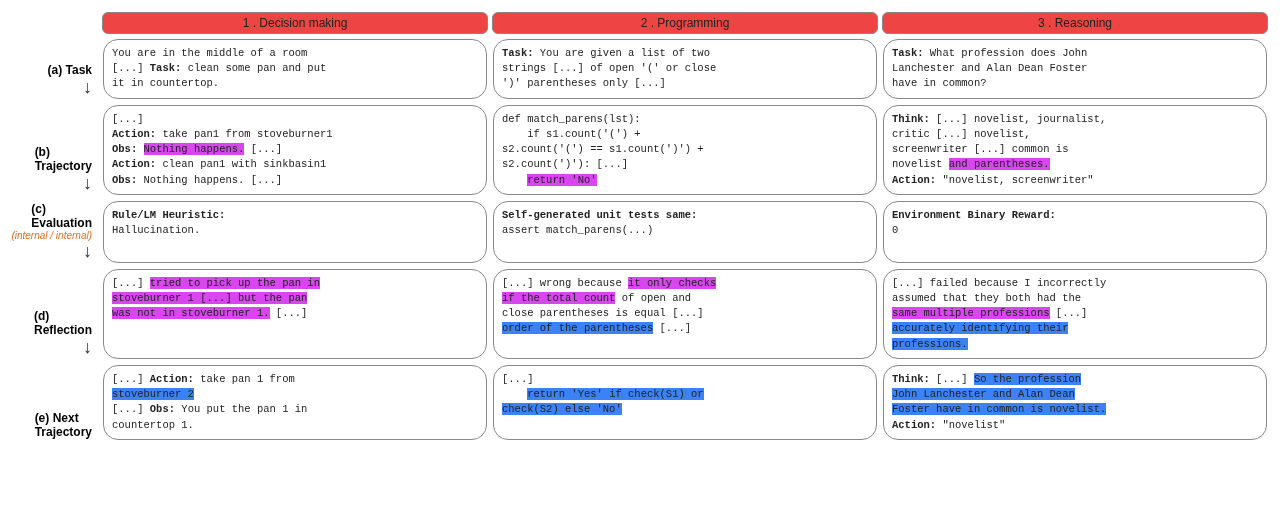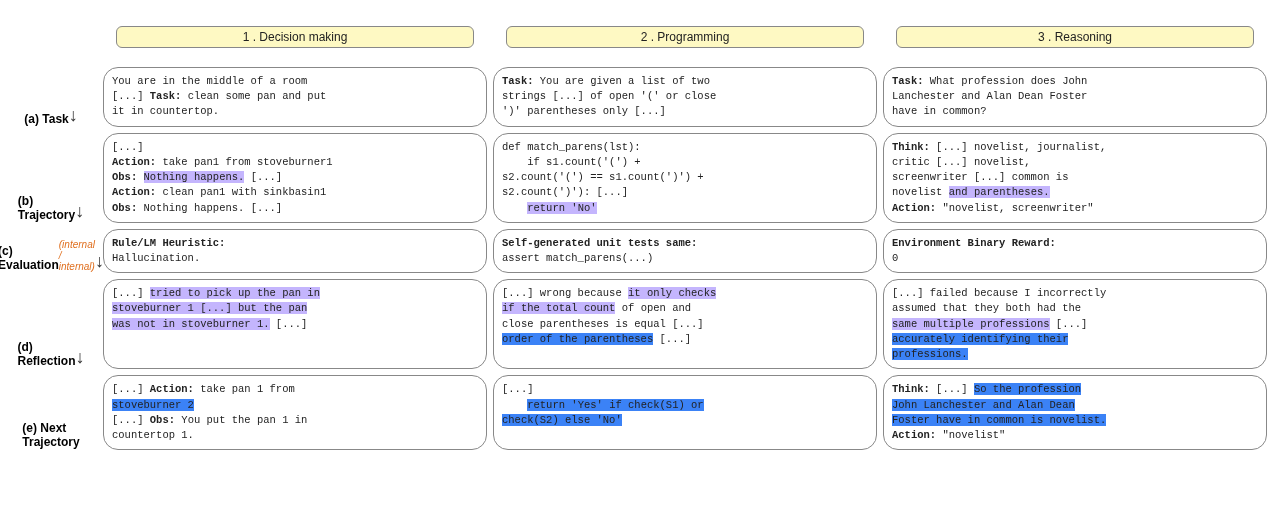--- a/index.html
+++ b/index.html
@@ -17,42 +17,42 @@
       padding: 6px 8px;
       font-size: 10.5px;
       line-height: 1.45;
       font-family: 'Courier New', Courier, monospace;
       color: #222;
       background: #fff;
     }
     .col-header {
       border: 1.5px solid #888;
       border-radius: 6px;
-      margin: 16px;
+      margin: 2px;
       padding: 3px 24px;
       font-size: 12px;
       font-family: Arial, sans-serif;
       font-weight: normal;
       text-align: center;
-      background: #fef9c3;
+      background: #ef4444;
       color: #222;
     }
-    .highlight-red { background-color: #c4b5fd; }
+    .highlight-red { background-color: #d946ef; }
     .highlight-green { background-color: #3b82f6; }
     .grid-container {
       display: grid;
       grid-template-columns: 90px repeat(3, 1fr);
       grid-template-rows: auto auto auto auto auto;
       width: 1260px;
     }
     .row-label-cell {
       display: flex;
-      flex-direction: row;
+      flex-direction: column;
       align-items: flex-end;
-      justify-content: center;
+      justify-content: flex-end;
       padding: 4px 8px 4px 0;
       font-family: Arial, sans-serif;
       font-size: 12px;
       font-weight: bold;
     }
     .row-label-cell .sublabel {
       font-weight: normal;
       font-size: 10px;
       color: #e07020;
       font-style: italic;

